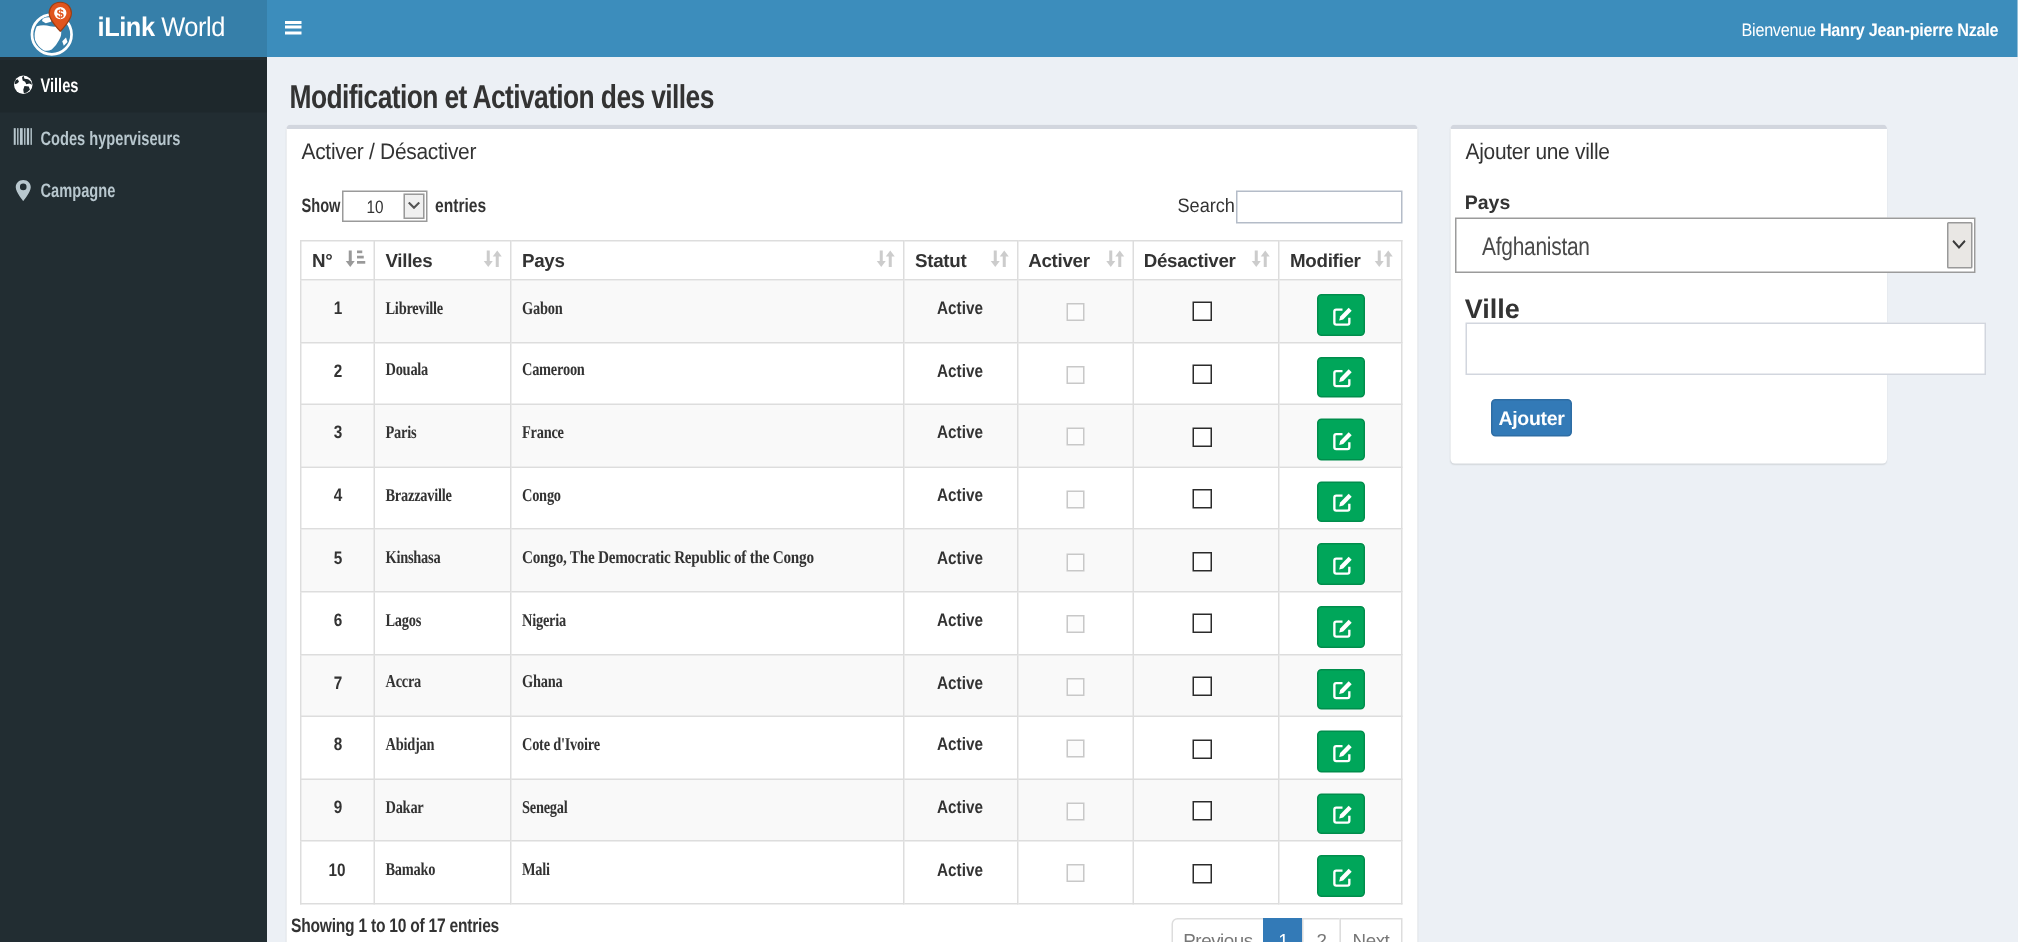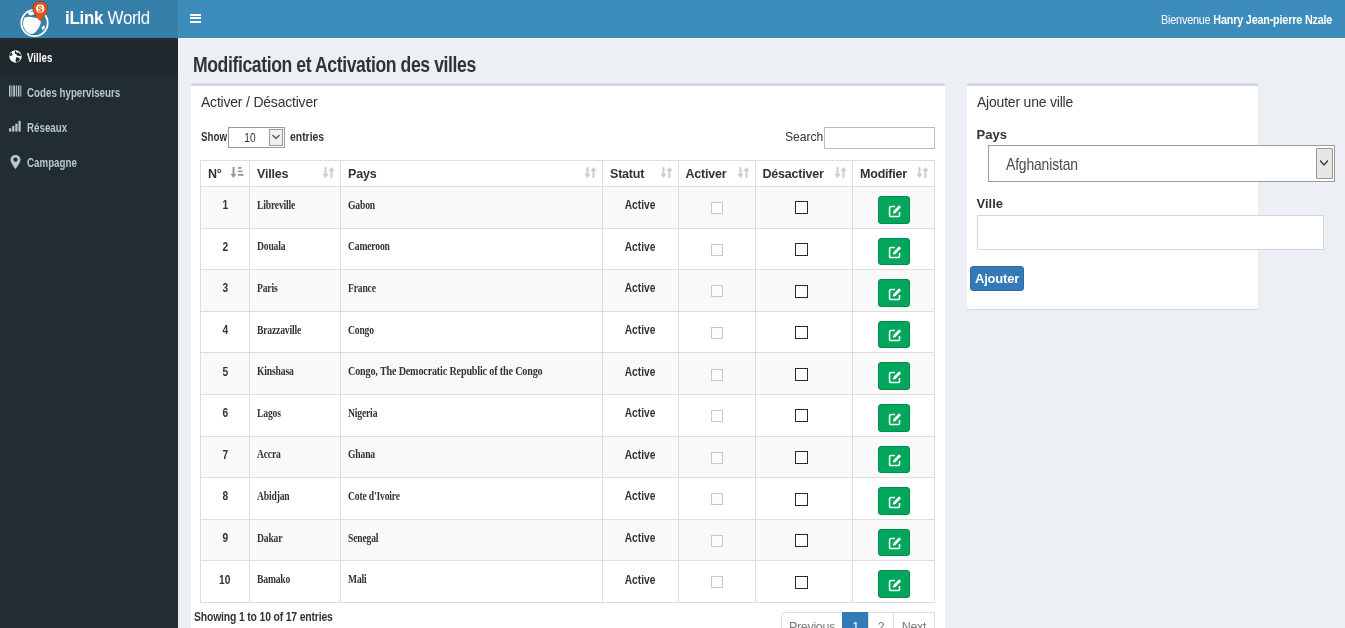--- a/index.html
+++ b/index.html
@@ -23,21 +23,21 @@
 .box { position:absolute; background:#fff; border-top:3px solid #d2d6de; border-radius:3px; box-shadow:0 1px 1px rgba(0,0,0,0.1); }
 #box1 { left:191px; top:83px; width:753.5px; height:600px; }
 #box2 { left:967px; top:83px; width:291px; height:226px; }
 .boxtitle { position:absolute; left:9.5px; top:6.5px; font-size:15px; color:#333; letter-spacing:-0.2px; transform:scaleX(0.93); transform-origin:left top;}
 
 #lblshow { position:absolute; left:9.5px; top:43px; font-size:13px; font-weight:bold; color:#333; transform:scaleX(0.75); transform-origin:left top;}
 .sel1 { position:absolute; left:36.6px; top:40.5px; width:57px; height:21.5px; border:1px solid #9a9a9a; background:#fff; }
 .sel1 .vtext { position:absolute; left:0; width:42px; top:3.5px; text-align:center; font-size:12px; color:#333; transform:scaleX(0.85); transform-origin:center top;}
 .sel1 .arr { position:absolute; right:1px; top:1px; bottom:1px; width:13.5px; background:#f0f0f0; border:1px solid #999; }
 .sel1 .arr svg, .sel2 .arr svg { position:absolute; left:50%; top:50%; transform:translate(-50%,-50%); }
-.sel2 { position:absolute; left:21px; top:59px; width:347px; height:36.5px; border:1px solid #9b9b9b; background:#fff; }
+.sel2 { position:absolute; left:3px; top:59px; width:347px; height:36.5px; border:1px solid #9b9b9b; background:#fff; }
 .sel2 .vtext { position:absolute; left:16.5px; top:9px; font-size:17px; color:#4a4a4a; letter-spacing:-0.2px; transform:scaleX(0.82); transform-origin:left top;}
 .sel2 .arr { position:absolute; right:1.5px; top:1.5px; bottom:1.5px; width:17px; background:#e9e7e4; border:1px solid #999; border-radius:1px;}
 #lblentries { position:absolute; left:99px; top:43px; font-size:13px; font-weight:bold; color:#333; transform:scaleX(0.80); transform-origin:left top;}
 #lblsearch { position:absolute; left:594px; top:43px; font-size:13px; color:#333; transform:scaleX(0.93); transform-origin:left top;}
 #inpsearch { position:absolute; left:633px; top:40.5px; width:111px; height:22px; border:1px solid #b4bcc8; background:#fff; outline:none;}
 
 #tbl { position:absolute; left:9px; top:74px; border-collapse:collapse; table-layout:fixed; width:734px; font-size:12px; color:#333; }
 #tbl th, #tbl td { border:1px solid #ddd; font-weight:bold; }
 #tbl th { height:26px; font-size:12.5px; text-align:left; padding-left:7px; position:relative; letter-spacing:-0.2px;}
 #tbl td { height:41.6px; }
@@ -55,23 +55,23 @@
 
 #showinfo { position:absolute; left:3px; top:522.5px; font-size:13px; font-weight:bold; color:#333; letter-spacing:-0.2px; transform:scaleX(0.80); transform-origin:left top;}
 #pager { position:absolute; right:9.5px; top:525.5px; font-size:13px; color:#777; }
 #pager span { float:left; border:1px solid #ddd; background:#fff; padding:7.5px 0 0 0; text-align:center; margin-left:-1px; height:34px; font-size:12.5px; letter-spacing:-0.3px;}
 #pager .prev { width:62px; border-radius:4px 0 0 0; margin-left:0;}
 #pager .p1 { width:27px; background:#337ab7; border-color:#337ab7; color:#fff; }
 #pager .p2 { width:26px; }
 #pager .next { width:42px; }
 
 #lblpays { position:absolute; left:9.5px; top:41px; font-size:13px; font-weight:bold; color:#333; }
-#lblville { position:absolute; left:9.5px; top:110px; font-size:13px; font-weight:bold; color:#333; }
+#lblville { position:absolute; left:9.5px; top:110px; font-size:18px; font-weight:bold; color:#333; }
 #inpville { position:absolute; left:9.5px; top:129px; width:347px; height:35px; border:1px solid #d2d6de; background:#fff; }
-#btnajouter { letter-spacing:-0.4px;  position:absolute; left:3px; top:179.5px; width:54px; height:25px; background:#337ab7; border:1px solid #2e6da4; border-radius:3px; color:#fff; font-size:13px; font-weight:bold; text-align:center; line-height:24px; letter-spacing:-0.2px;}
+#btnajouter { letter-spacing:-0.4px;  position:absolute; left:27px; top:179.5px; width:54px; height:25px; background:#337ab7; border:1px solid #2e6da4; border-radius:3px; color:#fff; font-size:13px; font-weight:bold; text-align:center; line-height:24px; letter-spacing:-0.2px;}
 </style>
 </head>
 <body>
 <div id="topbar">
   <div id="burger">
       <div></div>
       <div></div>
       <div></div>
     </div>
   <div id="welcome">Bienvenue <b>Hanry Jean-pierre Nzale</b></div>
@@ -111,33 +111,20 @@
             <rect x="7.6" y="0" width="1" height="12"></rect>
             <rect x="9.6" y="0" width="1.6" height="12"></rect>
             <rect x="12.2" y="0" width="1" height="12"></rect>
           </g>
         </svg>
   </span>
       <span class="lbl">Codes hyperviseurs</span>
     </div>
   <div class="mi">
       <span class="ic">
-    <svg width="13" height="12" viewBox="0 0 14 12">
-          <g fill="#b8c7ce">
-            <rect x="0" y="8.5" width="2.4" height="3.5"></rect>
-            <rect x="3.4" y="6" width="2.4" height="6"></rect>
-            <rect x="6.8" y="3.5" width="2.4" height="8.5"></rect>
-            <rect x="10.2" y="0.5" width="2.4" height="11.5"></rect>
-          </g>
-        </svg>
-  </span>
-      <span class="lbl">Réseaux</span>
-    </div>
-  <div class="mi">
-      <span class="ic">
     <svg width="11" height="14" viewBox="0 0 11 14">
           <path d="M5.5 0 C2.4 0 0.5 2.2 0.5 4.8 C0.5 8 5.5 14 5.5 14 C5.5 14 10.5 8 10.5 4.8 C10.5 2.2 8.6 0 5.5 0 Z M5.5 6.8 A2.2 2.2 0 1 1 5.5 2.4 A2.2 2.2 0 1 1 5.5 6.8 Z" fill="#b8c7ce"></path>
         </svg>
   </span>
       <span class="lbl">Campagne</span>
     </div>
 </div>
 <div id="h1t">Modification et Activation des villes</div>
 
 <div class="box" id="box1">

